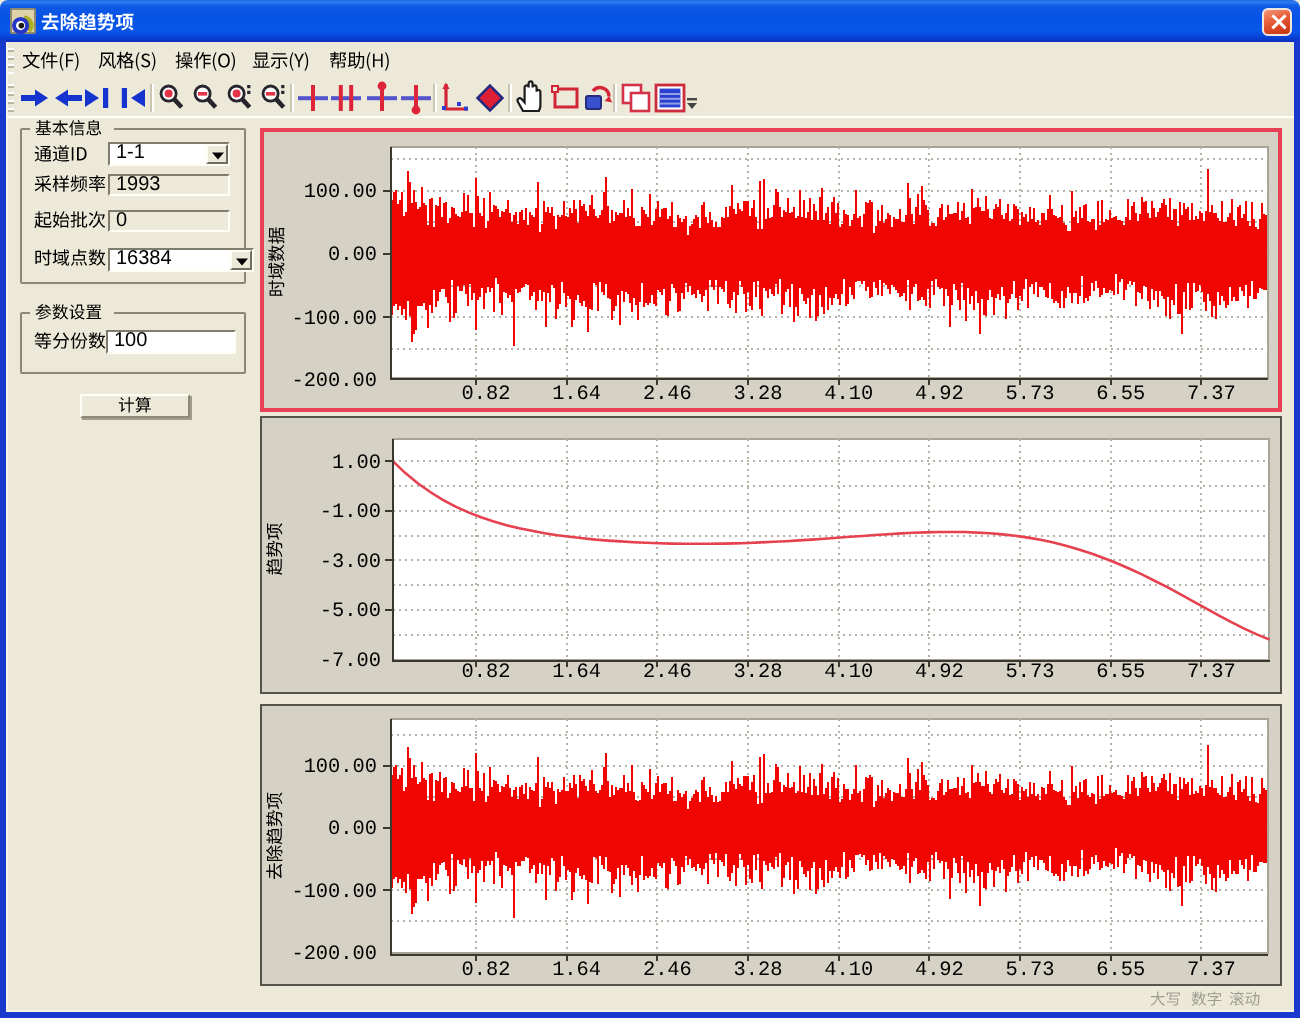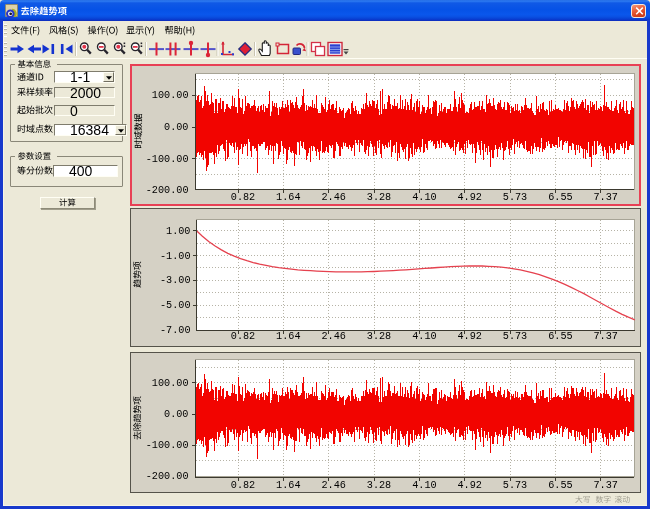--- a/index.html
+++ b/index.html
@@ -6,21 +6,21 @@
 #title{position:absolute;left:0;top:0;width:650px;height:21px;border-radius:4px 4px 0 0;
 background:linear-gradient(180deg,#2168e2 0%,#2e7cf2 5%,#1059e6 14%,#0652e6 45%,#0a57ec 70%,#0a50e2 80%,#0841d4 90%,#0c31c4 97%,#0d2cb8 100%)}
 .bord{position:absolute;background:#1839cc}
 #client{position:absolute;left:3px;top:21px;width:644px;height:485px;background:#ece9d8}
 #close{position:absolute;left:631px;top:4px;width:15px;height:14px;border-radius:3px;border:1px solid #f0e8e0;
 background:linear-gradient(160deg,#f2987a 0%,#e8603c 40%,#d8431f 70%,#c03a16 100%)}
 #close svg{position:absolute;left:1px;top:0}
 #icon{position:absolute;left:5px;top:4px;width:13px;height:13px;background:#ddd2a8;border:1px solid #8f8a6e;border-radius:1px}
 .grip{position:absolute;width:3px;background-image:repeating-linear-gradient(180deg,#fff 0,#fff 1px,#b9b5a4 1px,#b9b5a4 2px,#ece9d8 2px,#ece9d8 4px)}
 .gb{position:absolute;border:1px solid #8a8778;border-radius:1px}
-.fld{position:absolute;border:1px solid;border-color:#7f7c6d #fffef4 #fffef4 #7f7c6d;font-size:14px;line-height:10px;padding-left:15px;color:#000}
+.fld{position:absolute;border:1px solid;border-color:#7f7c6d #fffef4 #fffef4 #7f7c6d;font-size:10px;line-height:10px;padding-left:3px;color:#000}
 .cmb .ar{position:absolute;right:0;top:0;width:11px;height:100%;background:#ece9d8;border:1px solid;border-color:#fffef4 #716e60 #716e60 #fffef4}
 .ar svg{position:absolute;left:1px;top:2px}
 #btn{position:absolute;left:40px;top:197px;width:55px;height:11.5px;background:#ece9d8;border:1px solid;border-color:#fffef4 #8d8a78 #8d8a78 #fffef4;box-shadow:1px 1px 0 #a09d8b}
 </style></head><body>
 <div id="win">
 <div id="title"></div>
 <div class="bord" style="left:0;top:20px;width:3px;height:489px"></div>
 <div class="bord" style="left:647px;top:20px;width:3px;height:489px"></div>
 <div class="bord" style="left:0;top:506px;width:650px;height:3px"></div>
 <div id="client"></div>
@@ -107,28 +107,28 @@
 <div style="position:absolute;left:3px;top:57.5px;width:644px;height:1px;background:#fffef4"></div>
 <div class="gb" style="left:10px;top:64px;width:113px;height:78px"></div>
 <div class="gb" style="left:10px;top:156px;width:113px;height:31px"></div>
 <div style="position:absolute;left:15px;top:61px;width:42px;height:7px;background:#ece9d8"></div>
 <div style="position:absolute;left:15px;top:153px;width:42px;height:7px;background:#ece9d8"></div>
 <div class="fld cmb" style="left:54px;top:71px;width:61px;height:12px;background:#fff">1-1<span class="ar">
         <svg width="9" height="6">
           <path d="M1 1.2h6l-3 3.6z" fill="#000"></path>
         </svg>
       </span></div>
-<div class="fld" style="left:54px;top:86.5px;width:61px;height:11px;background:#ece9d8">2000</div>
+<div class="fld" style="left:54px;top:86.5px;width:61px;height:11px;background:#ece9d8">1993</div>
 <div class="fld" style="left:54px;top:105px;width:61px;height:11px;background:#ece9d8">0</div>
 <div class="fld cmb" style="left:54px;top:123.5px;width:73px;height:12px;background:#fff">16384<span class="ar">
         <svg width="9" height="6">
           <path d="M1 1.2h6l-3 3.6z" fill="#000"></path>
         </svg>
       </span></div>
-<div class="fld" style="left:53px;top:164.5px;width:65px;height:12px;background:#fff">400</div>
+<div class="fld" style="left:53px;top:164.5px;width:65px;height:12px;background:#fff">100</div>
 <div id="btn"></div>
 <svg style="position:absolute;left:0;top:0" width="650" height="509">
 <g shape-rendering="crispEdges">
 <rect x="131" y="65" width="509" height="140" fill="#d5d1c5" stroke="#e84055" stroke-width="2"></rect>
 <rect x="130.5" y="208.5" width="510" height="138" fill="#d5d1c5" stroke="#55534a" stroke-width="1.4"></rect>
 <rect x="130.5" y="352.5" width="510" height="140" fill="#d5d1c5" stroke="#55534a" stroke-width="1.4"></rect>
 <rect x="195.5" y="73.5" width="438.5" height="115.5" fill="#fff" stroke="#a7a496" stroke-width="1"></rect>
 <rect x="196.5" y="219.5" width="438" height="110.5" fill="#fff" stroke="#a7a496" stroke-width="1"></rect>
 <rect x="195.5" y="359.5" width="438.5" height="117" fill="#fff" stroke="#a7a496" stroke-width="1"></rect>
 </g>

